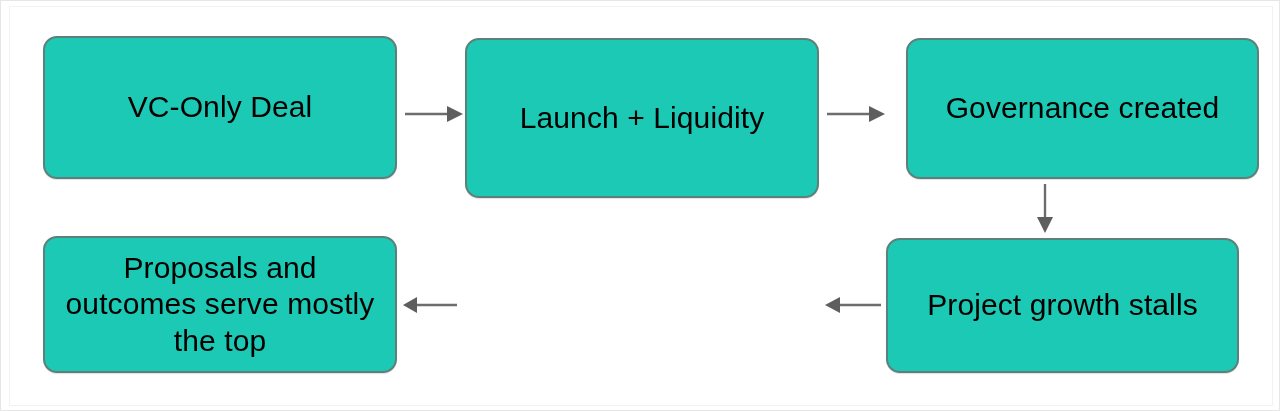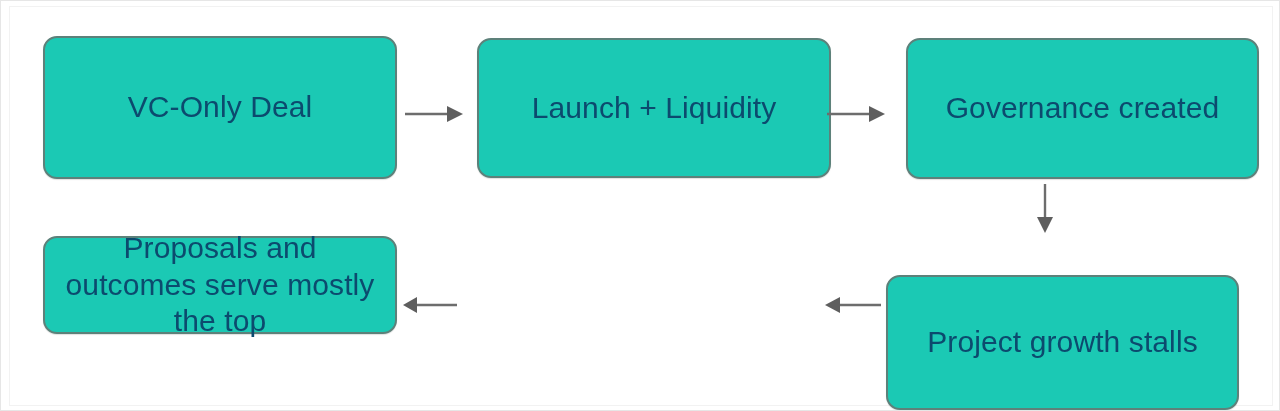--- a/index.html
+++ b/index.html
@@ -34,40 +34,40 @@
   .node {
     position: absolute;
     box-sizing: border-box;
     background: #1bc9b4;
     border: 2px solid #5d817a;
     border-radius: 14px;
     display: flex;
     align-items: center;
     justify-content: center;
     text-align: center;
-    color: #0c4a6e;
+    color: #000000;
     font-size: 30px;
     line-height: 1.22;
     letter-spacing: 0.1px;
     padding: 4px 14px;
     box-shadow: 0 1px 1px rgba(0,0,0,0.12);
   }
   .node .label {
     display: block;
     width: 100%;
   }
 
   
   .n1 { left: 42px;  top: 35px;  width: 354px; height: 143px; }
-  .n2 { left: 476px; top: 37px;  width: 354px; height: 140px; align-items: center; }
+  .n2 { left: 464px; top: 37px;  width: 354px; height: 160px; align-items: center; }
   .n3 { left: 885px; top: 37px;  width: 353px; height: 141px; margin-left: 20px; }
   
-  .n4 { left: 42px;  top: 235px; width: 354px; height: 98px; }
+  .n4 { left: 42px;  top: 235px; width: 354px; height: 137px; }
   .n5 { left: 464px; top: 235px; width: 354px; height: 137px; }
-  .n6 { left: 885px; top: 237px; width: 353px; height: 135px; margin-top: 37px; }
+  .n6 { left: 885px; top: 237px; width: 353px; height: 135px; }
 
   
   .arrow {
     position: absolute;
   }
   .arrow svg { display: block; overflow: visible; }
 
   .a1 { left: 402px; top: 100px; width: 60px;  height: 26px; }
   .a2 { left: 824px; top: 100px; width: 60px;  height: 26px; }
   .a3 { left: 1030px; top: 182px; width: 28px; height: 50px; }

